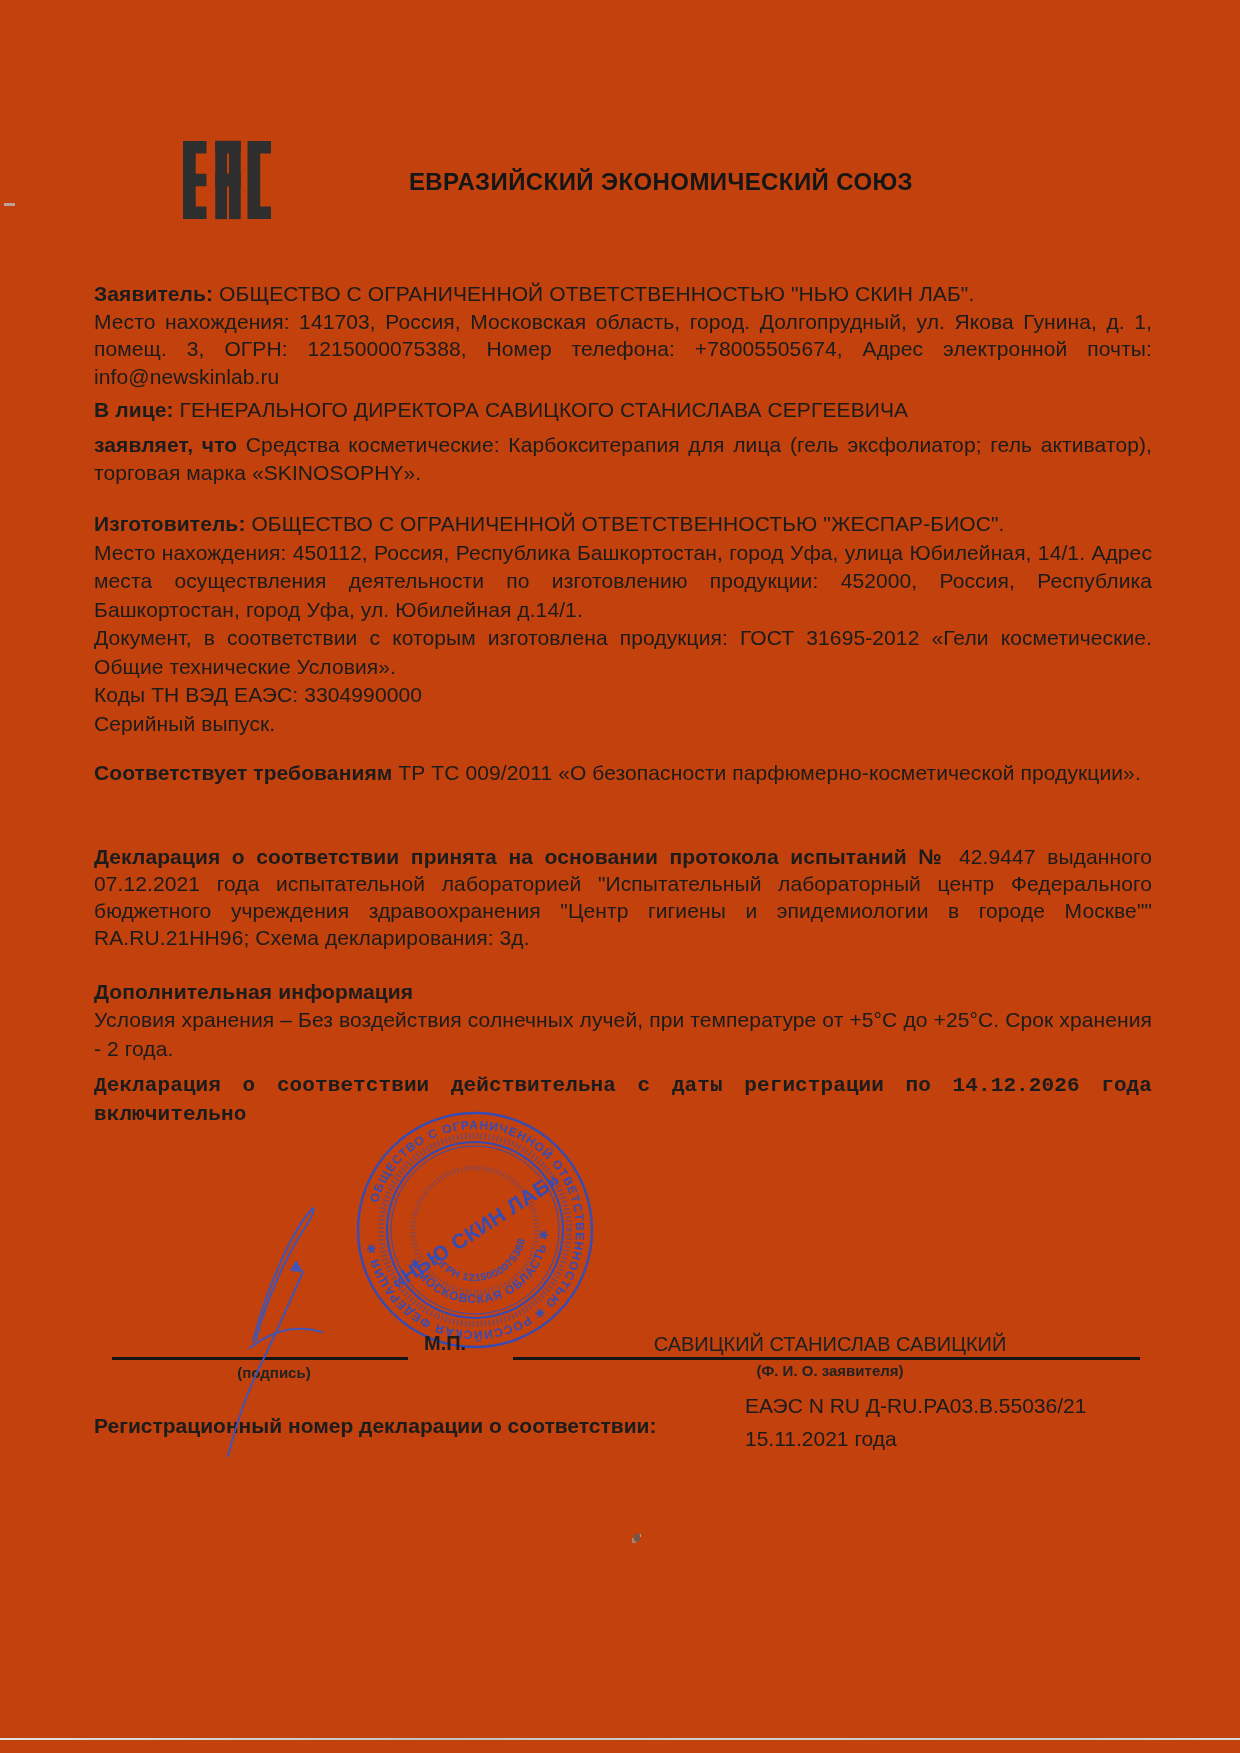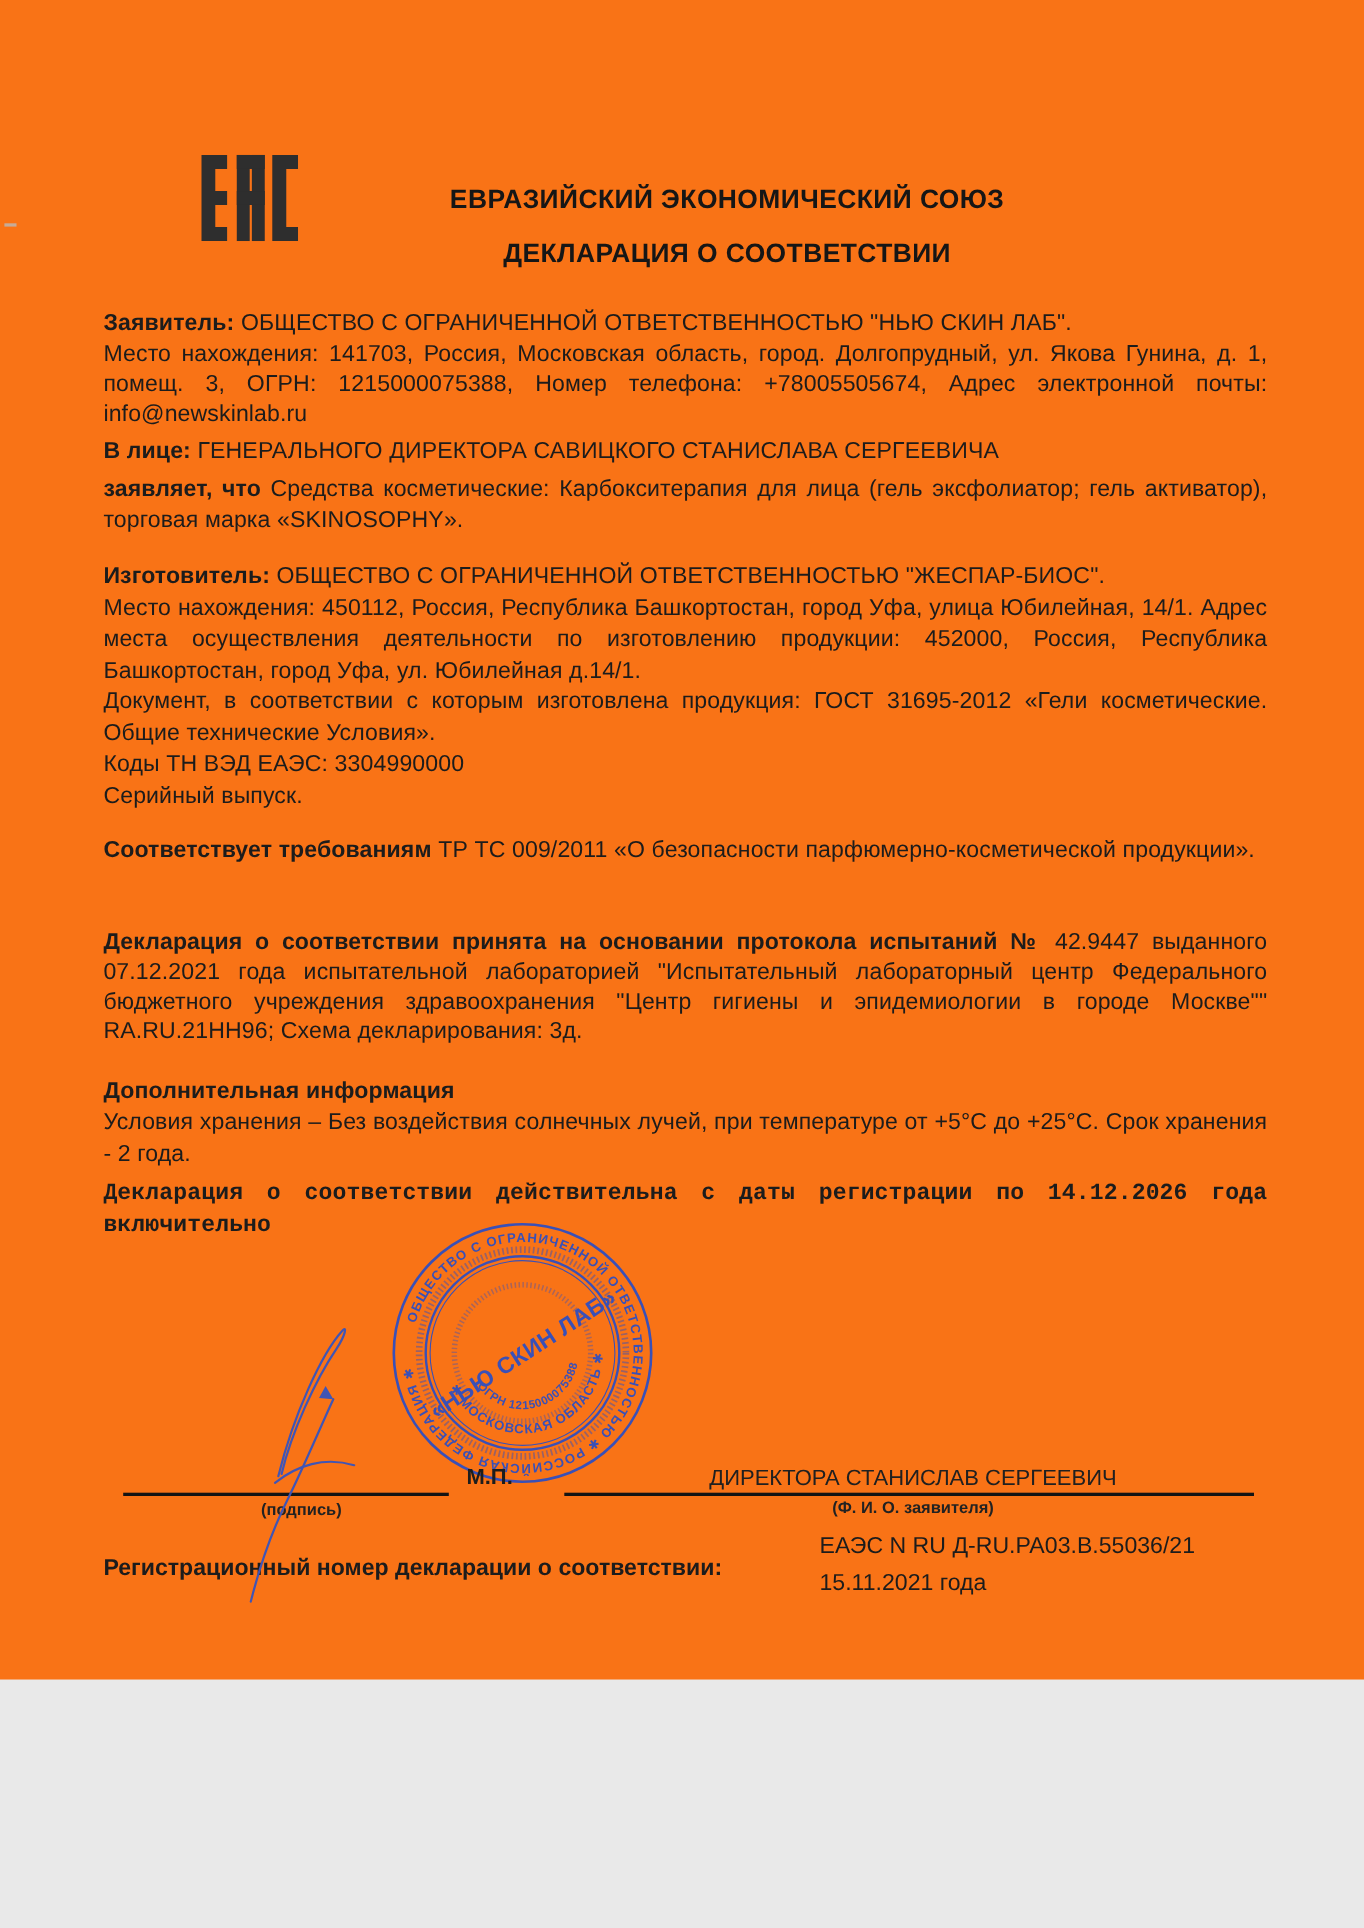--- a/index.html
+++ b/index.html
@@ -1,18 +1,18 @@
 <!DOCTYPE html>
 <html lang="ru"><head>
 <meta charset="utf-8">
 <style>
   html,body{margin:0;padding:0;background:#e9e9e9;}
   .page{
-    position:relative;width:1240px;height:1527px;margin:0 auto;
-    background:#f97316;overflow:hidden;
+    position:relative;width:1240px;height:1753px;margin:0 auto;
+    background:#c2410c;overflow:hidden;
     font-family:"Liberation Sans","DejaVu Sans",sans-serif;
     color:#1c1c1c;
   }
   .abs{position:absolute;}
   .para{
     position:absolute;left:94px;width:1058px;margin:0;
     font-size:21px;line-height:27.5px;text-align:justify;
     color:#1c1c1c;letter-spacing:.1px;
   }
   .para b{font-weight:700;}
@@ -43,21 +43,20 @@
       <path d="M0,0 H24 V13 H13 V33.5 H24 V46.5 H13 V67 H24 V80 H0 Z"></path>
       <rect x="33" y="0" width="12" height="80"></rect>
       <rect x="47" y="0" width="12" height="80"></rect>
       <rect x="33" y="0" width="26" height="13"></rect>
       <rect x="33" y="33.5" width="26" height="13"></rect>
       <path d="M66,0 H90 V13 H79 V67 H90 V80 H66 Z"></path>
     </g>
   </svg>
 
   <h1 class="title" style="top:168px;">ЕВРАЗИЙСКИЙ ЭКОНОМИЧЕСКИЙ СОЮЗ</h1>
-  <h2 class="title" style="top:217px;">ДЕКЛАРАЦИЯ О СООТВЕТСТВИИ</h2>
 
   <p class="para" style="top:280px;"><b>Заявитель:</b><span> ОБЩЕСТВО С ОГРАНИЧЕННОЙ ОТВЕТСТВЕННОСТЬЮ "НЬЮ СКИН ЛАБ".</span><br><span>Место нахождения: 141703, Россия, Московская область, город. Долгопрудный, ул. Якова Гунина, д. 1, помещ. 3, ОГРН: 1215000075388, Номер телефона: +78005505674, Адрес электронной почты: info@newskinlab.ru</span></p>
 
   <p class="para" style="top:396px;"><b>В лице:</b><span> ГЕНЕРАЛЬНОГО ДИРЕКТОРА САВИЦКОГО СТАНИСЛАВА СЕРГЕЕВИЧА</span></p>
 
   <p class="para" style="top:431px;"><b>заявляет, что</b><span> Средства косметические: Карбокситерапия для лица (гель эксфолиатор; гель активатор), торговая марка «SKINOSOPHY».</span></p>
 
   <p class="para" style="top:510px;line-height:28.5px;"><b>Изготовитель:</b><span> ОБЩЕСТВО С ОГРАНИЧЕННОЙ ОТВЕТСТВЕННОСТЬЮ "ЖЕСПАР-БИОС".</span><br><span>Место нахождения: 450112, Россия, Республика Башкортостан, город Уфа, улица Юбилейная, 14/1. Адрес места осуществления деятельности по изготовлению продукции: 452000, Россия, Республика Башкортостан, город Уфа, ул. Юбилейная д.14/1.</span><br><span>Документ, в соответствии с которым изготовлена продукция: ГОСТ 31695-2012 «Гели косметические. Общие технические Условия».</span><br><span>Коды ТН ВЭД ЕАЭС: 3304990000</span><br><span>Серийный выпуск.</span></p>
 
   <p class="para" style="top:759px;line-height:28px;"><b>Соответствует требованиям</b><span> ТР ТС 009/2011 «О безопасности парфюмерно-косметической продукции».</span></p>
@@ -107,21 +106,21 @@
       <path d="M55,158 C75,142 100,134 127,142"></path>
     </g>
     <path d="M108,82 L101,70 L95,81 Z" fill="#4055b5"></path>
   </svg>
 
   <div class="mp">М.П.</div>
 
   <div class="sigline" style="left:112px;top:1357px;width:296px;"></div>
   <div class="abs caption" style="left:112px;top:1364px;width:324px;">(подпись)</div>
 
-  <div class="fio-name">ДИРЕКТОРА СТАНИСЛАВ СЕРГЕЕВИЧ</div>
+  <div class="fio-name">САВИЦКИЙ СТАНИСЛАВ САВИЦКИЙ</div>
   <div class="sigline" style="left:513px;top:1357px;width:627px;"></div>
   <div class="abs caption" style="left:517px;top:1362px;width:626px;">(Ф. И. О. заявителя)</div>
 
   <div class="regrow-label" style="top:1394px;">Регистрационный номер декларации о соответствии:</div>
   <div class="regrow-value" style="top:1394px;">ЕАЭС N RU Д-RU.РА03.В.55036/21</div>
   <div class="regrow-value" style="top:1427px;">15.11.2021 года</div>
 
   <div class="speck-a"></div>
   <div class="speck-b"></div>
   <div class="footer-line"></div>

